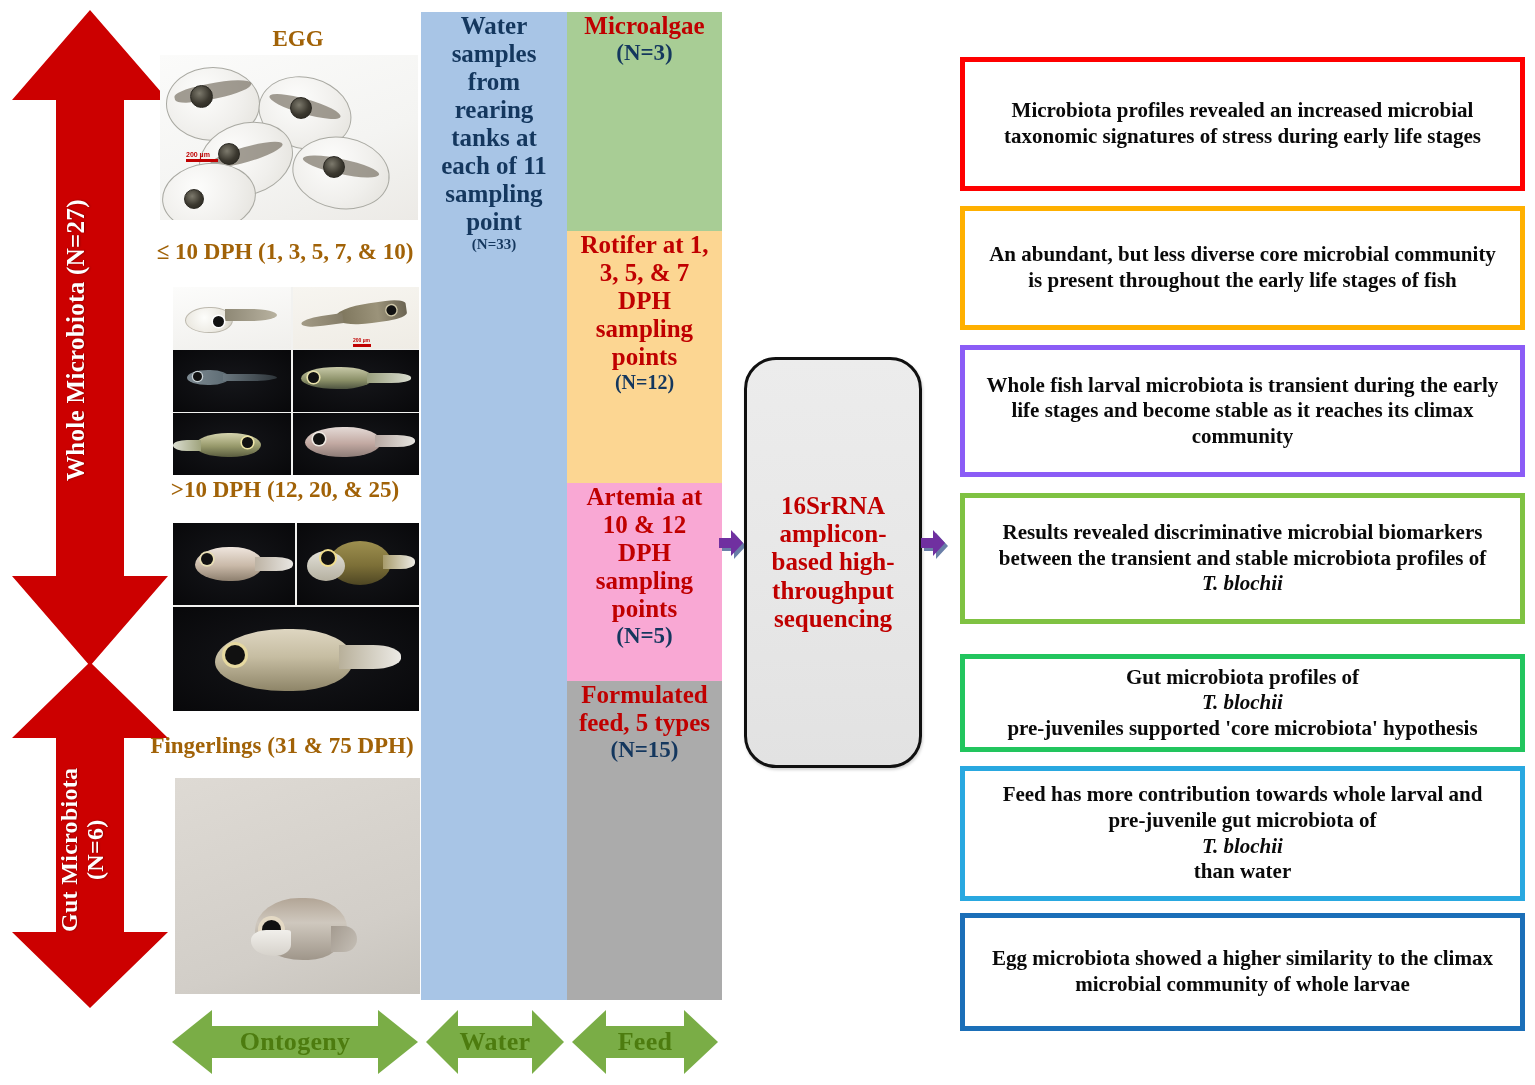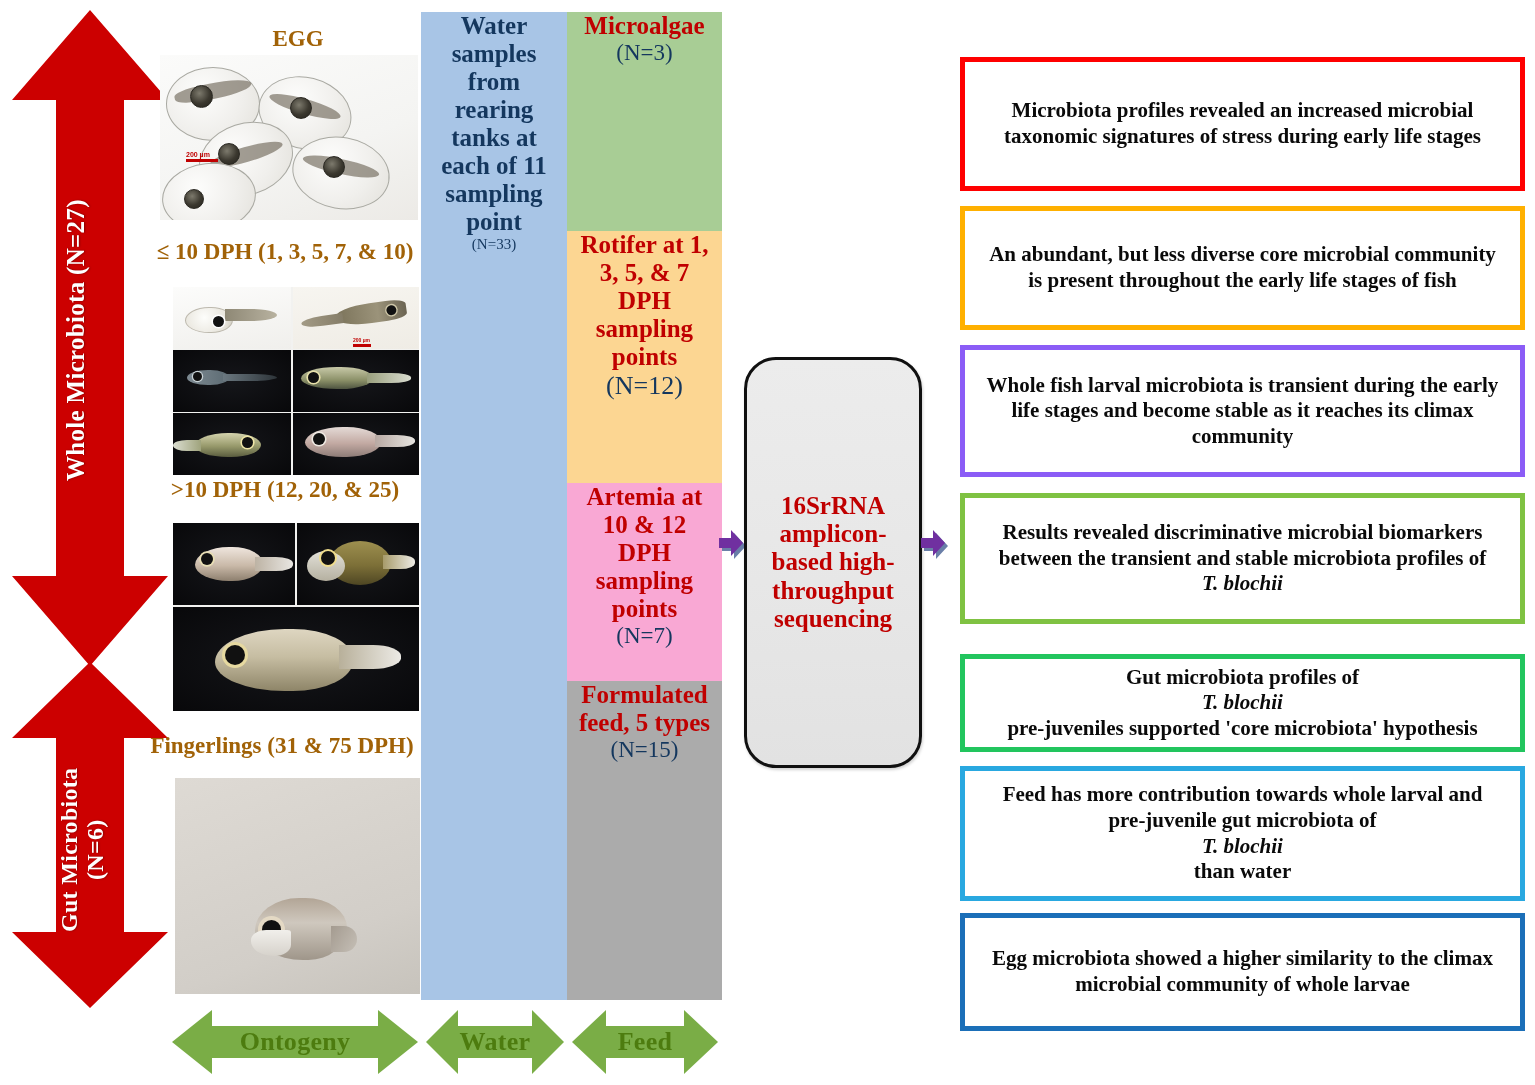--- a/index.html
+++ b/index.html
@@ -49,21 +49,21 @@
   .tile.light{background:linear-gradient(170deg,#fcfcfb,#f0efec);}
   .fish{position:absolute;}
   .fish .body{position:absolute;border-radius:50% 45% 45% 50%/52% 50% 50% 48%;}
   .fish .eyed{position:absolute;border-radius:50%;background:#111;
               box-shadow:0 0 0 1.4px rgba(225,215,150,.85);}
 
   
   .col{position:absolute;display:flex;justify-content:center;}
   .col-txt{text-align:center;line-height:1.12;font-weight:bold;
            font-family:"Liberation Serif", serif;}
-  .nlab{color:#14375e;display:block;font-weight:normal;}
+  .nlab{color:#14375e;display:block;font-weight:bold;}
 
   
   .seqbox{position:absolute;border:3px solid #101010;border-radius:32px;
      background:linear-gradient(180deg,#ececec 0%,#e7e7e7 55%,#e2e2e2 100%);
      display:flex;align-items:center;justify-content:center;
      box-shadow:1px 2px 3px rgba(0,0,0,.18);}
   .seqbox span{color:#c00000;font-weight:bold;text-align:center;line-height:1.13;
      font-family:"Liberation Serif", serif;}
 
   
@@ -226,28 +226,28 @@
 <div class="col" style="left:567px;top:12px;width:155px;height:219px;background:#A8CD95;">
   <div class="col-txt" style="font-size:25px;color:#C00000;width:140px;">
     <span>Microalgae</span>
     <span class="nlab" style="font-size:23px;">(N=3)</span>
   </div>
 </div>
 
 <div class="col" style="left:567px;top:231px;width:155px;height:252px;background:#FCD692;">
   <div class="col-txt" style="font-size:25px;color:#C00000;width:140px;">
     <span>Rotifer  at 1, 3, 5, &amp; 7 DPH sampling points</span>
-    <span class="nlab" style="font-size:26px;">(N=12)</span>
+    <span class="nlab" style="font-size:20px;">(N=12)</span>
   </div>
 </div>
 
 <div class="col" style="left:567px;top:483px;width:155px;height:198px;background:#f9a8d4;">
   <div class="col-txt" style="font-size:25px;color:#C00000;width:140px;">
     <span>Artemia at 10 &amp; 12 DPH sampling points</span>
-    <span class="nlab" style="font-size:23px;">(N=7)</span>
+    <span class="nlab" style="font-size:23px;">(N=5)</span>
   </div>
 </div>
 
 <div class="col" style="left:567px;top:681px;width:155px;height:319px;background:#ABABAB;">
   <div class="col-txt" style="font-size:25px;color:#C00000;width:140px;">
     <span>Formulated feed, 5 types</span>
     <span class="nlab" style="font-size:23px;">(N=15)</span>
   </div>
 </div>
 

